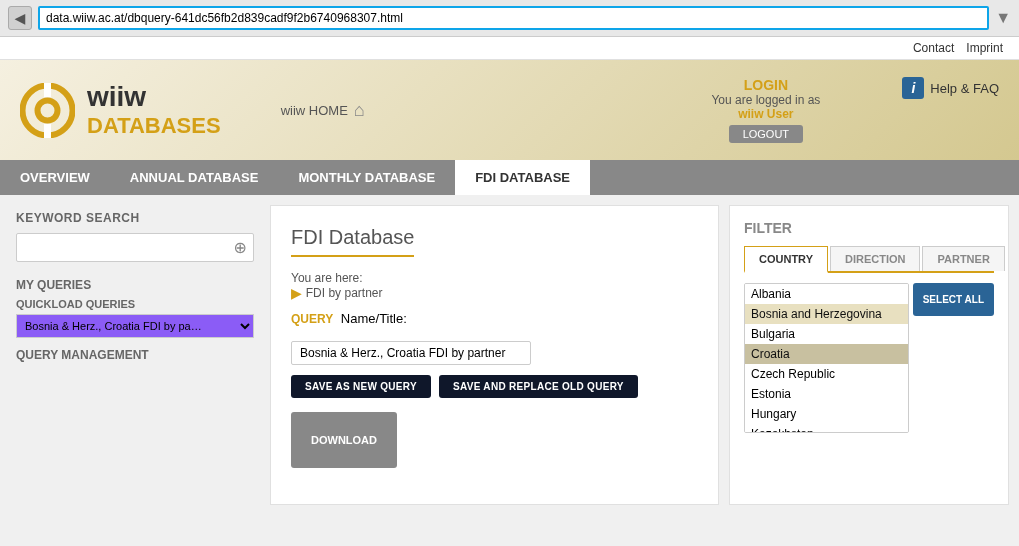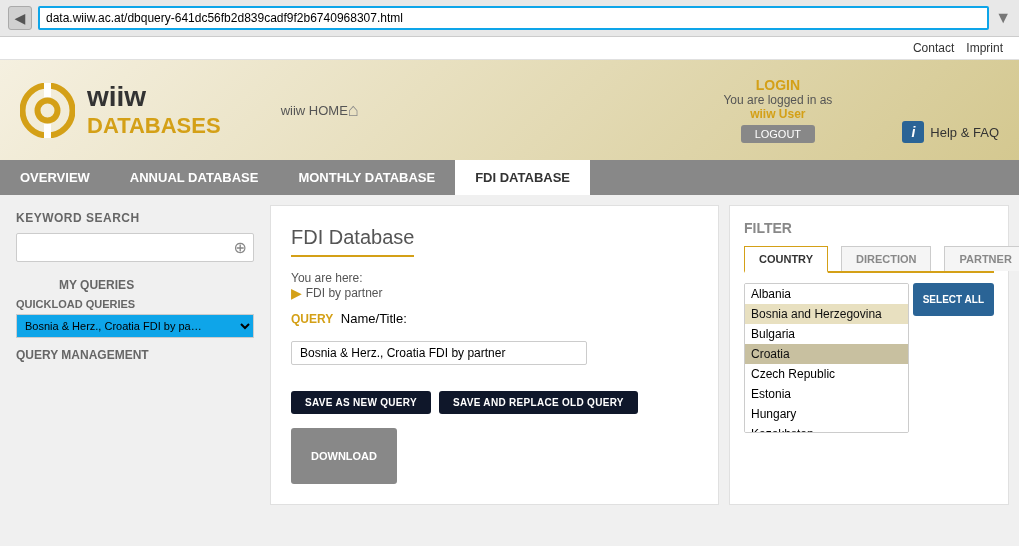--- a/index.html
+++ b/index.html
@@ -66,21 +66,21 @@
       display: flex; flex-direction: column;
     }
     .logo-text .wiiw {
       font-size: 28px; font-weight: bold; color: #333;
     }
     .logo-text .databases {
       font-size: 22px; font-weight: bold; color: #d4a017;
     }
     .home-section {
       margin-left: 60px;
-      display: flex; align-items: center; 
+      display: flex; align-items: center; gap: 6px;
       color: #555; font-size: 13px;
     }
     .home-icon {
       font-size: 18px; color: #888;
     }
     .login-section {
       margin-left: auto;
       text-align: center;
     }
     .login-section .login-title {
@@ -169,32 +169,32 @@
       margin-bottom: 16px;
     }
     .keyword-input {
       flex: 1; border: none; outline: none; font-size: 12px;
     }
     .search-icon {
       color: #888; font-size: 16px; cursor: pointer;
     }
     .my-queries-title {
       font-size: 12px; font-weight: bold; color: #666;
-      text-transform: uppercase; margin-bottom: 6px; margin-left: 43px;
+      text-transform: uppercase; margin-bottom: 6px;
     }
     .quickload-title {
       font-size: 11px; font-weight: bold; color: #666;
       text-transform: uppercase; margin-bottom: 4px;
     }
     .quickload-select {
       width: 100%;
       padding: 4px;
       font-size: 11px;
       border: 1px solid #ccc;
-      background: #0ea5e9;
+      background: #8b5cf6;
       margin-bottom: 10px;
     }
     .query-mgmt-title {
       font-size: 12px; font-weight: bold; color: #666;
       text-transform: uppercase;
     }
 
     
     .main-panel {
       flex: 1;
@@ -221,24 +221,24 @@
     }
     .breadcrumb-arrow {
       color: #d4a017; font-size: 14px;
     }
 
     .query-label {
       font-size: 12px; font-weight: bold; color: #d4a017;
       text-transform: uppercase; margin-right: 4px;
     }
     .query-name-row {
-      margin-bottom: 26px;
+      margin-bottom: 10px;
     }
     .query-name-input {
-      width: 296px;
+      width: 240px;
       padding: 4px 8px;
       font-size: 12px;
       border: 1px solid #ccc;
       border-radius: 2px;
     }
     .btn-row {
       display: flex; gap: 8px; margin-bottom: 14px;
     }
     .btn-gold {
       background: #0f172a;
@@ -285,21 +285,21 @@
     .filter-tab {
       padding: 6px 14px;
       font-size: 11px;
       font-weight: bold;
       color: #888;
       text-transform: uppercase;
       cursor: pointer;
       border: 1px solid #ccc;
       border-bottom: none;
       background: #f5f5f5;
-      margin-right: 13px;
+      margin-right: 2px;
     }
     .filter-tab.active {
       background: white;
       color: #333;
       border-color: #d4a017;
       border-bottom: 2px solid white;
       margin-bottom: -2px;
     }
     .filter-list-container {
       display: flex;
@@ -329,23 +329,23 @@
       font-weight: bold;
       text-transform: uppercase;
       border-radius: 3px;
       cursor: pointer;
       white-space: nowrap;
       align-self: flex-start;
     }
 
     .header-right-group {
       display: flex;
-      align-items: flex-end;
+      align-items: flex-start;
       margin-left: auto;
-      gap: 30px;
+      gap: 42px;
     }
   </style>
 </head>
 <body>
 
 <div class="browser-bar">
   <div class="browser-back">
     <span>◀</span>
   </div>
   <input class="browser-url" type="text" value="data.wiiw.ac.at/dbquery-641dc56fb2d839cadf9f2b6740968307.html" style="">

